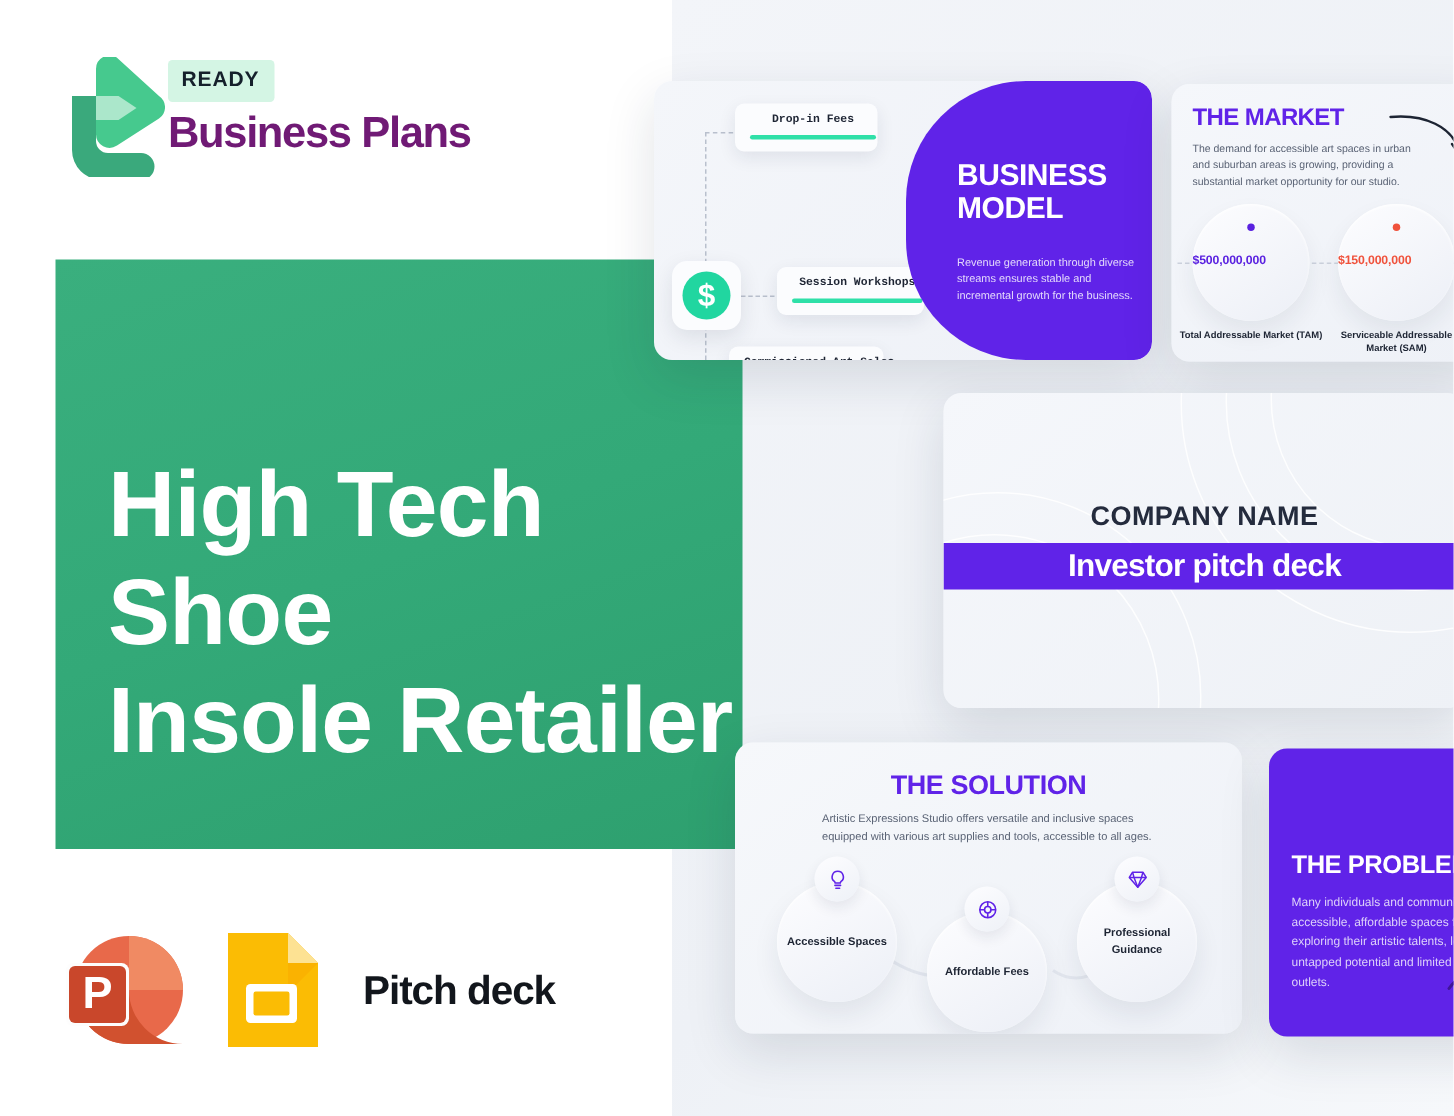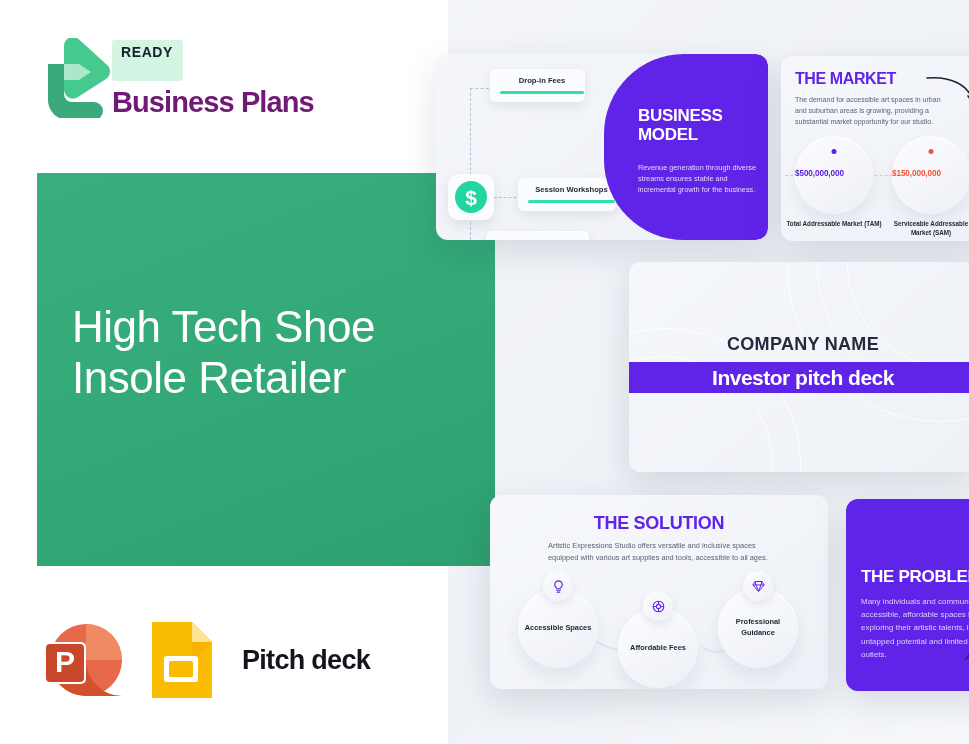--- a/index.html
+++ b/index.html
@@ -17,32 +17,32 @@
     background:linear-gradient(135deg,#f3f5f9 0%,#eef1f6 55%,#f6f8fb 100%);
   }
 
   
   .hero{
     position:absolute; left:37px; top:173px; width:458px; height:393px;
     background:linear-gradient(160deg,#3aaf7e 0%,#33a978 50%,#2ea06f 100%);
   }
   .hero-title{
     position:absolute; left:35px; top:128px; width:420px;
-    color:#ffffff; font-size:44px; line-height:1.16; font-weight:400;
+    color:#ffffff; font-size:62px; line-height:1.16; font-weight:700;
     letter-spacing:-0.5px;
   }
 
   
   .brand{ position:absolute; left:38px; top:36px; width:330px; height:84px; }
   .logo-mark{ position:absolute; left:0; top:2px; width:72px; height:80px; }
   .brand-text{ position:absolute; left:74px; top:4px; }
   .ready-badge{
     display:inline-block; background:#d4f5e4; color:#15202b;
     font-size:14px; font-weight:700; letter-spacing:.6px;
-    padding:4px 10px 21px 9px; border-radius:3px;
+    padding:4px 10px 8px 9px; border-radius:3px;
   }
   .brand-name{
     margin-top:5px; font-size:29px; font-weight:700; color:#701a75;
     letter-spacing:-0.9px; white-space:nowrap;
   }
 
   
   .filerow{ position:absolute; left:40px; top:618px; height:84px; display:flex; align-items:center; gap:22px; }
   .ppt-icon{ position:relative; width:84px; height:84px; }
   .slides-icon{ position:relative; width:70px; height:84px; }
@@ -53,25 +53,25 @@
           box-shadow:0 12px 34px rgba(26,38,62,.13); overflow:hidden; }
 
   
   .s-bm{ left:436px; top:54px; width:332px; height:186px;
          background:linear-gradient(135deg,#f4f6fa 0%,#eef1f7 100%); }
   .bm-purple{
     position:absolute; right:0; top:0; width:164px; height:186px;
     background:#6023e8; border-radius:80px 12px 12px 80px;
   }
   .bm-purple-inner{ position:absolute; left:34px; top:52px; width:120px; }
-  .bm-h{ color:#fff; font-size:17px; font-weight:700; line-height:1.12; letter-spacing:-0.3px; }
+  .bm-h{ color:#fff; font-size:20px; font-weight:700; line-height:1.12; letter-spacing:-0.3px; }
   .bm-p{ color:#e3d8fb; font-size:7.3px; line-height:1.5; margin-top:19px; }
   .bm-chip{
     position:absolute; background:#fbfcfe; border-radius:6px;
-    box-shadow:0 4px 12px rgba(26,38,62,.09); padding:7px 1px 8px 10px;
+    box-shadow:0 4px 12px rgba(26,38,62,.09); padding:7px 1px 8px 10px;font-family:Liberation Mono, monospace;
   }
   .bm-chip .t{ font-size:7.6px; font-weight:700; color:#1d2433; white-space:nowrap; text-align:center; }
   .bm-chip .bar{ height:2.6px; background:#2fe0a8; border-radius:2px; margin-top:6px; }
   .bm-dollar{
     position:absolute; left:12px; top:120px; width:46px; height:46px;
     background:#fbfcfe; border-radius:10px; box-shadow:0 5px 14px rgba(26,38,62,.10);
     display:flex; align-items:center; justify-content:center;
   }
   .bm-dollar .disc{ width:32px; height:32px; border-radius:50%; background:#21d6a0;
     display:flex; align-items:center; justify-content:center;

